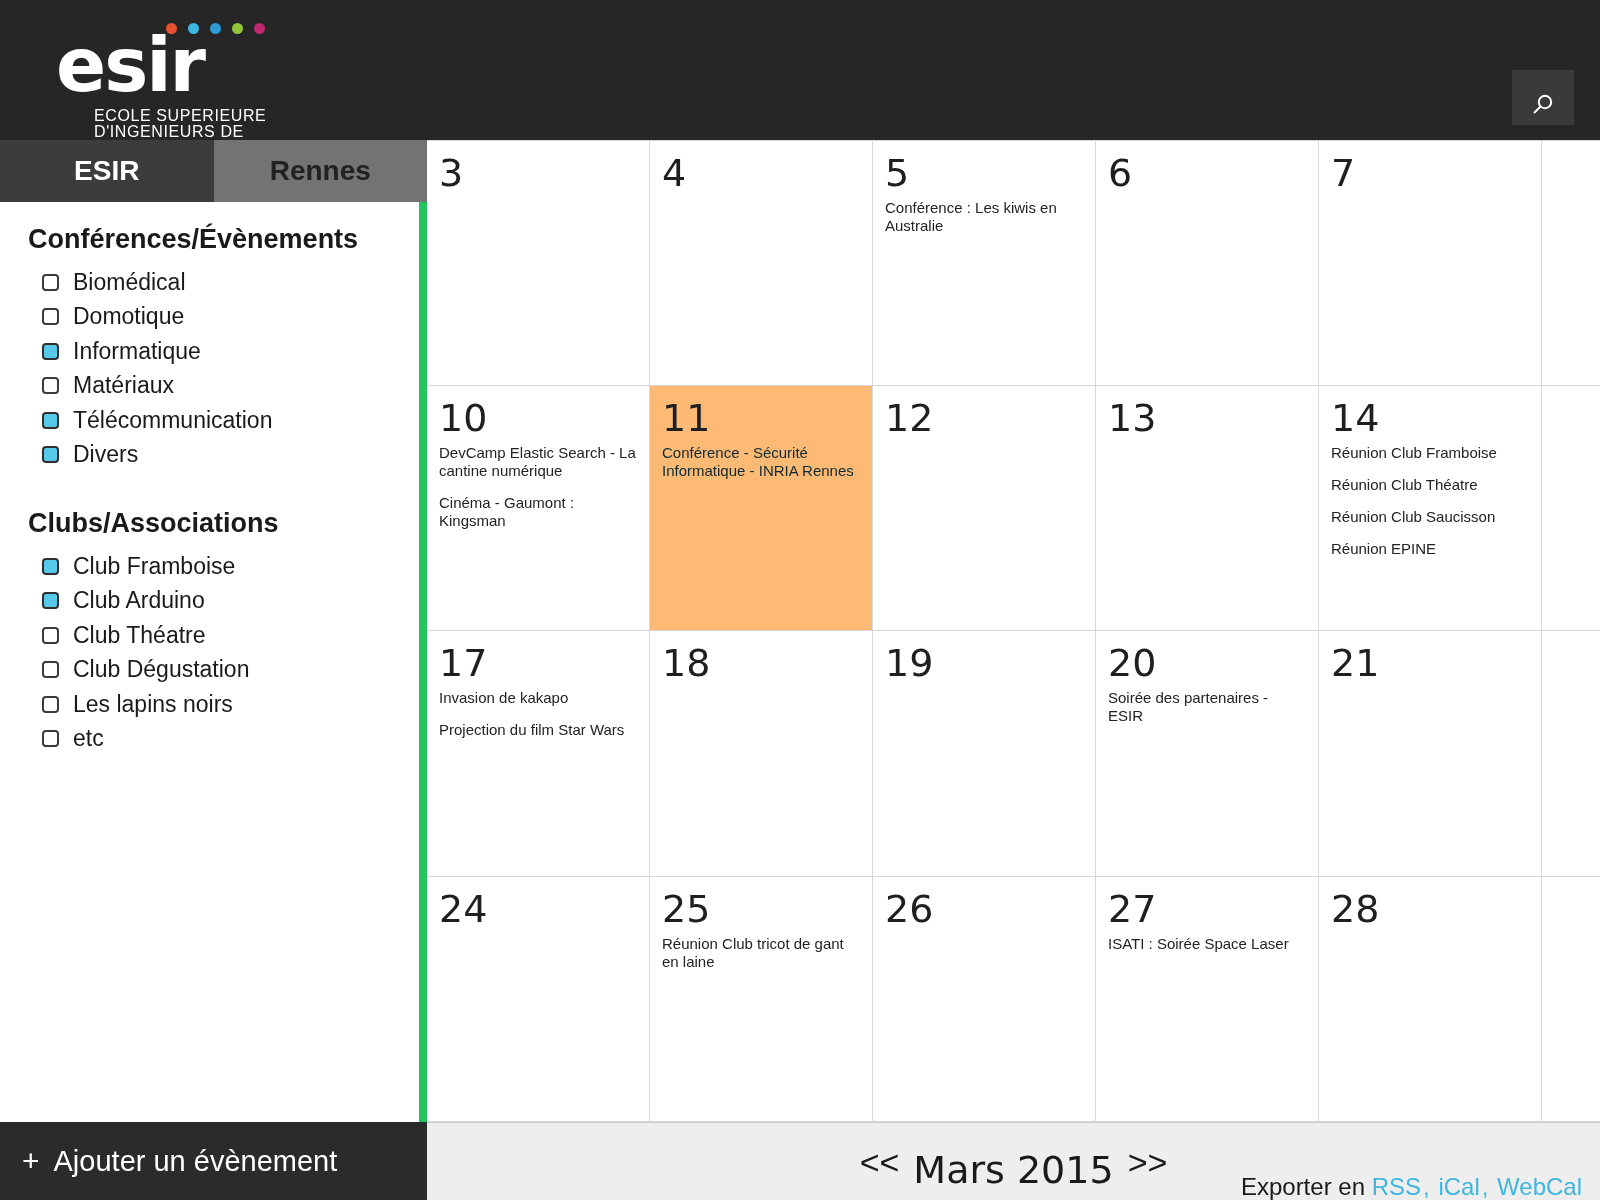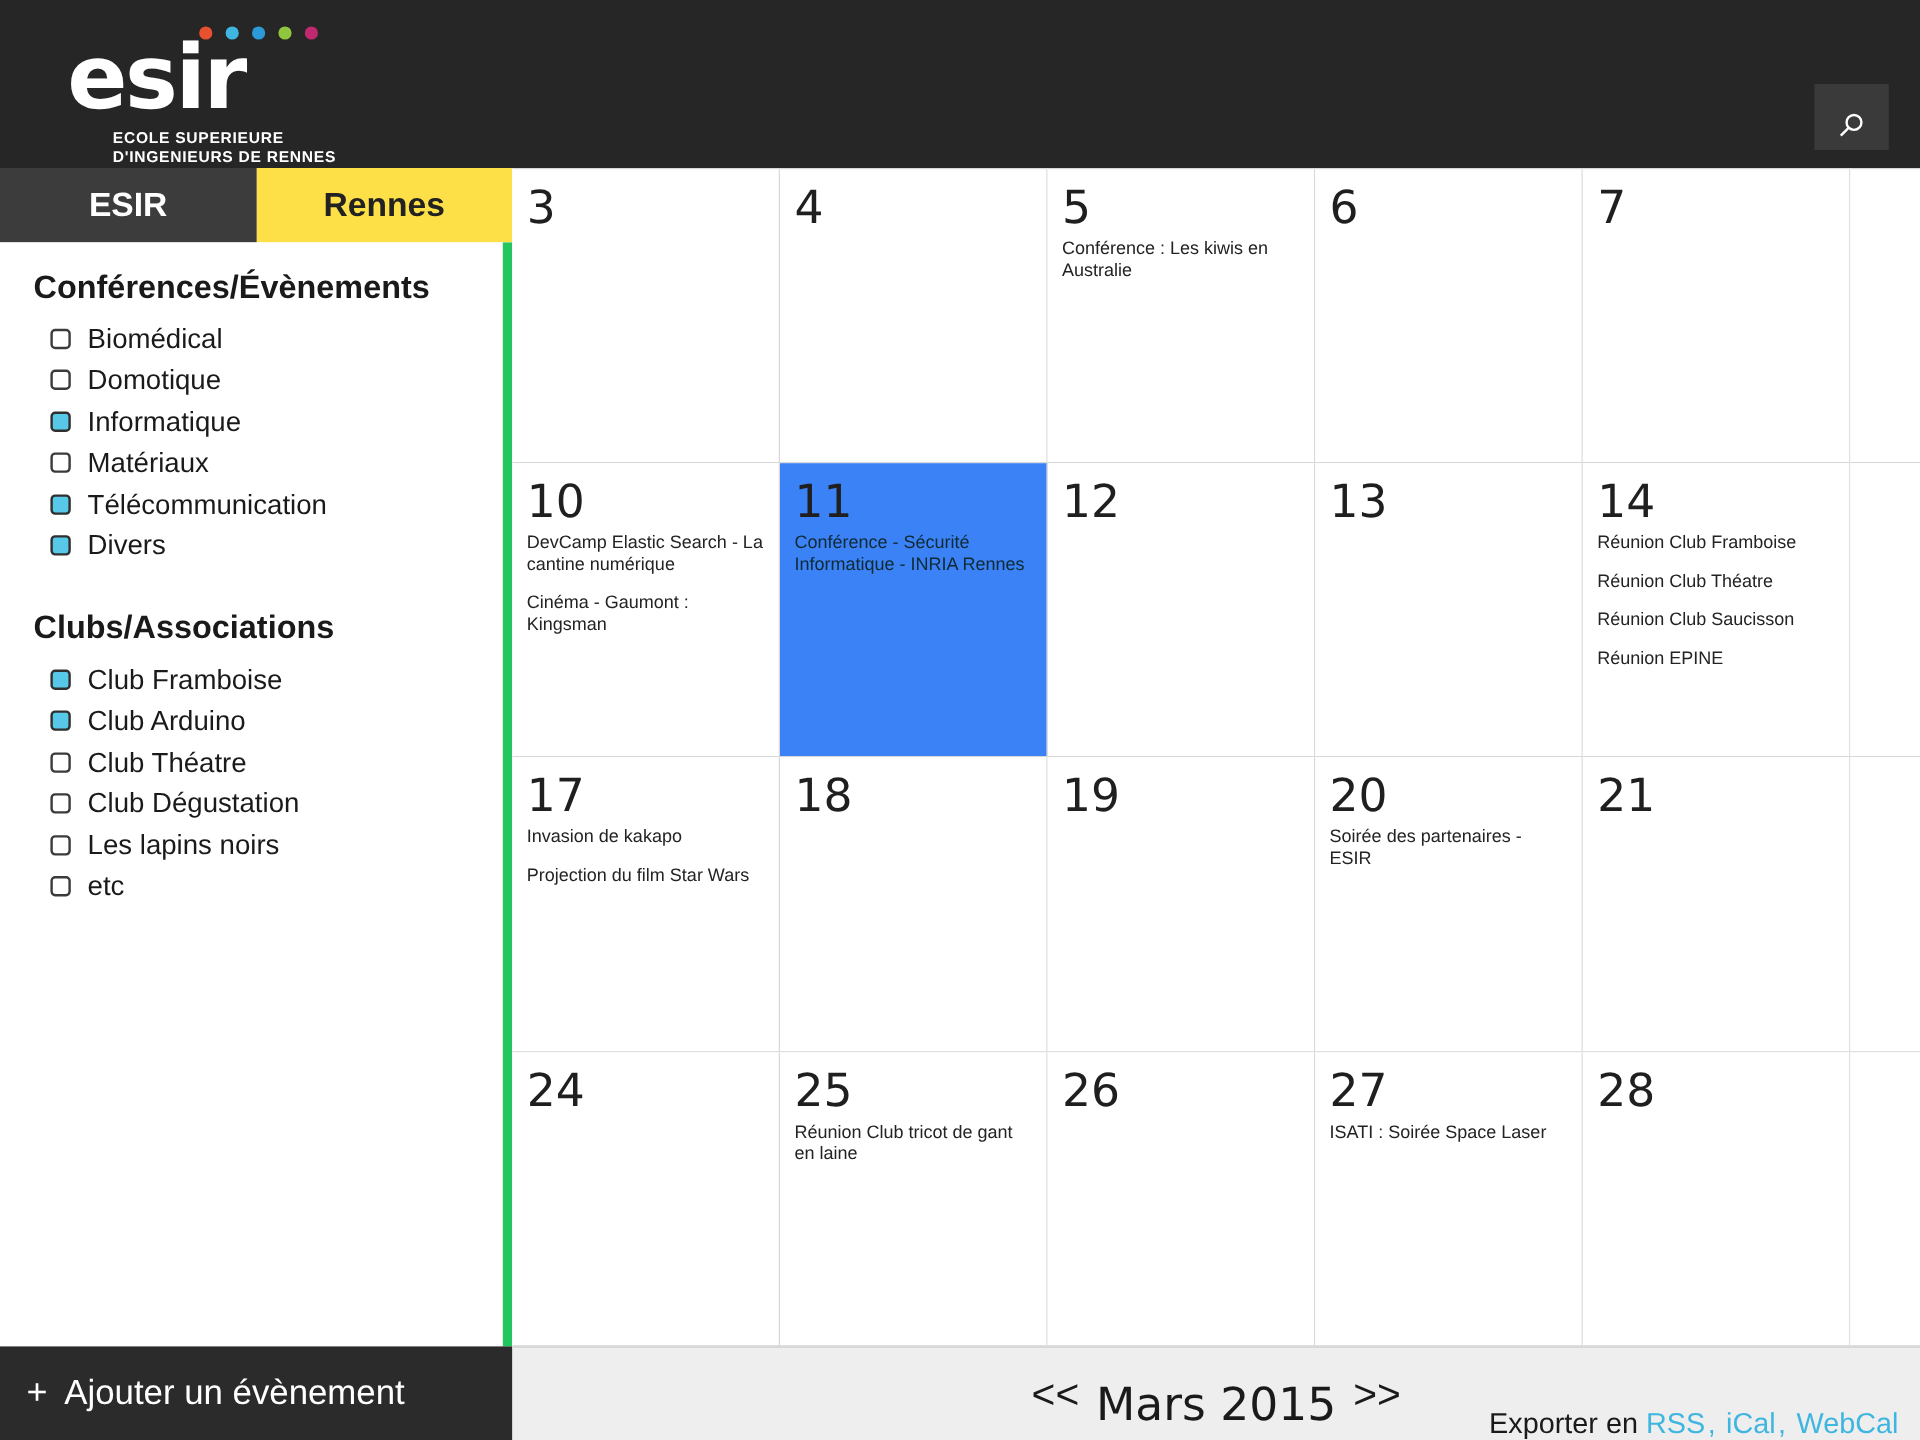--- a/index.html
+++ b/index.html
@@ -34,22 +34,22 @@
     position: absolute; left: 0; top: 8px;
     color: #ffffff;
     font-family: "DejaVu Sans", sans-serif;
     font-size: 74px; font-weight: bold;
     letter-spacing: -2px;
     line-height: 74px;
   }
   .logo-sub1, .logo-sub2 {
     position: absolute; left: 38px;
     color: #ffffff;
-    font-size: 13px;
-    font-weight: bold;
+    font-size: 16px;
+    font-weight: normal;
     letter-spacing: 0.6px;
   }
   .logo-sub1 { top: 87px; }
   .logo-sub2 { top: 103px; }
 
   .search-btn {
     position: absolute; right: 26px; top: 70px;
     width: 62px; height: 55px;
     background: #3a3a3a;
     border: none;
@@ -64,21 +64,21 @@
     display: flex;
   }
   .tab {
     flex: 1;
     display: flex; align-items: center; justify-content: center;
     font-size: 28px;
     font-weight: bold;
     cursor: pointer;
   }
   .tab.active { background: #3c3c3c; color: #ffffff; }
-  .tab.inactive { background: #fde047; color: #222222; }
+  .tab.inactive { background: #737373; color: #222222; }
 
   
   .sidebar {
     position: absolute; top: 202px; left: 0;
     width: 427px; height: 920px;
     background: #ffffff;
     border-right: 8px solid #22c55e;
   }
   .sec-title {
     font-size: 27px;
@@ -135,21 +135,21 @@
   }
   .cell {
     border-right: 1px solid #d8d8d8;
     border-bottom: 1px solid #d8d8d8;
     padding: 12px 12px 6px 12px;
     overflow: hidden;
     position: relative;
     background: #ffffff;
     cursor: pointer;
   }
-  .cell.sel { background: #3b82f6; }
+  .cell.sel { background: #fdba74; }
   .cell.partial { border-right: none; }
   .daynum {
     font-size: 38px;
     color: #1f1f1f;
     line-height: 40px;
     margin-bottom: 6px;
     font-family: "DejaVu Sans", sans-serif;
   }
   .ev {
     font-size: 15px;

